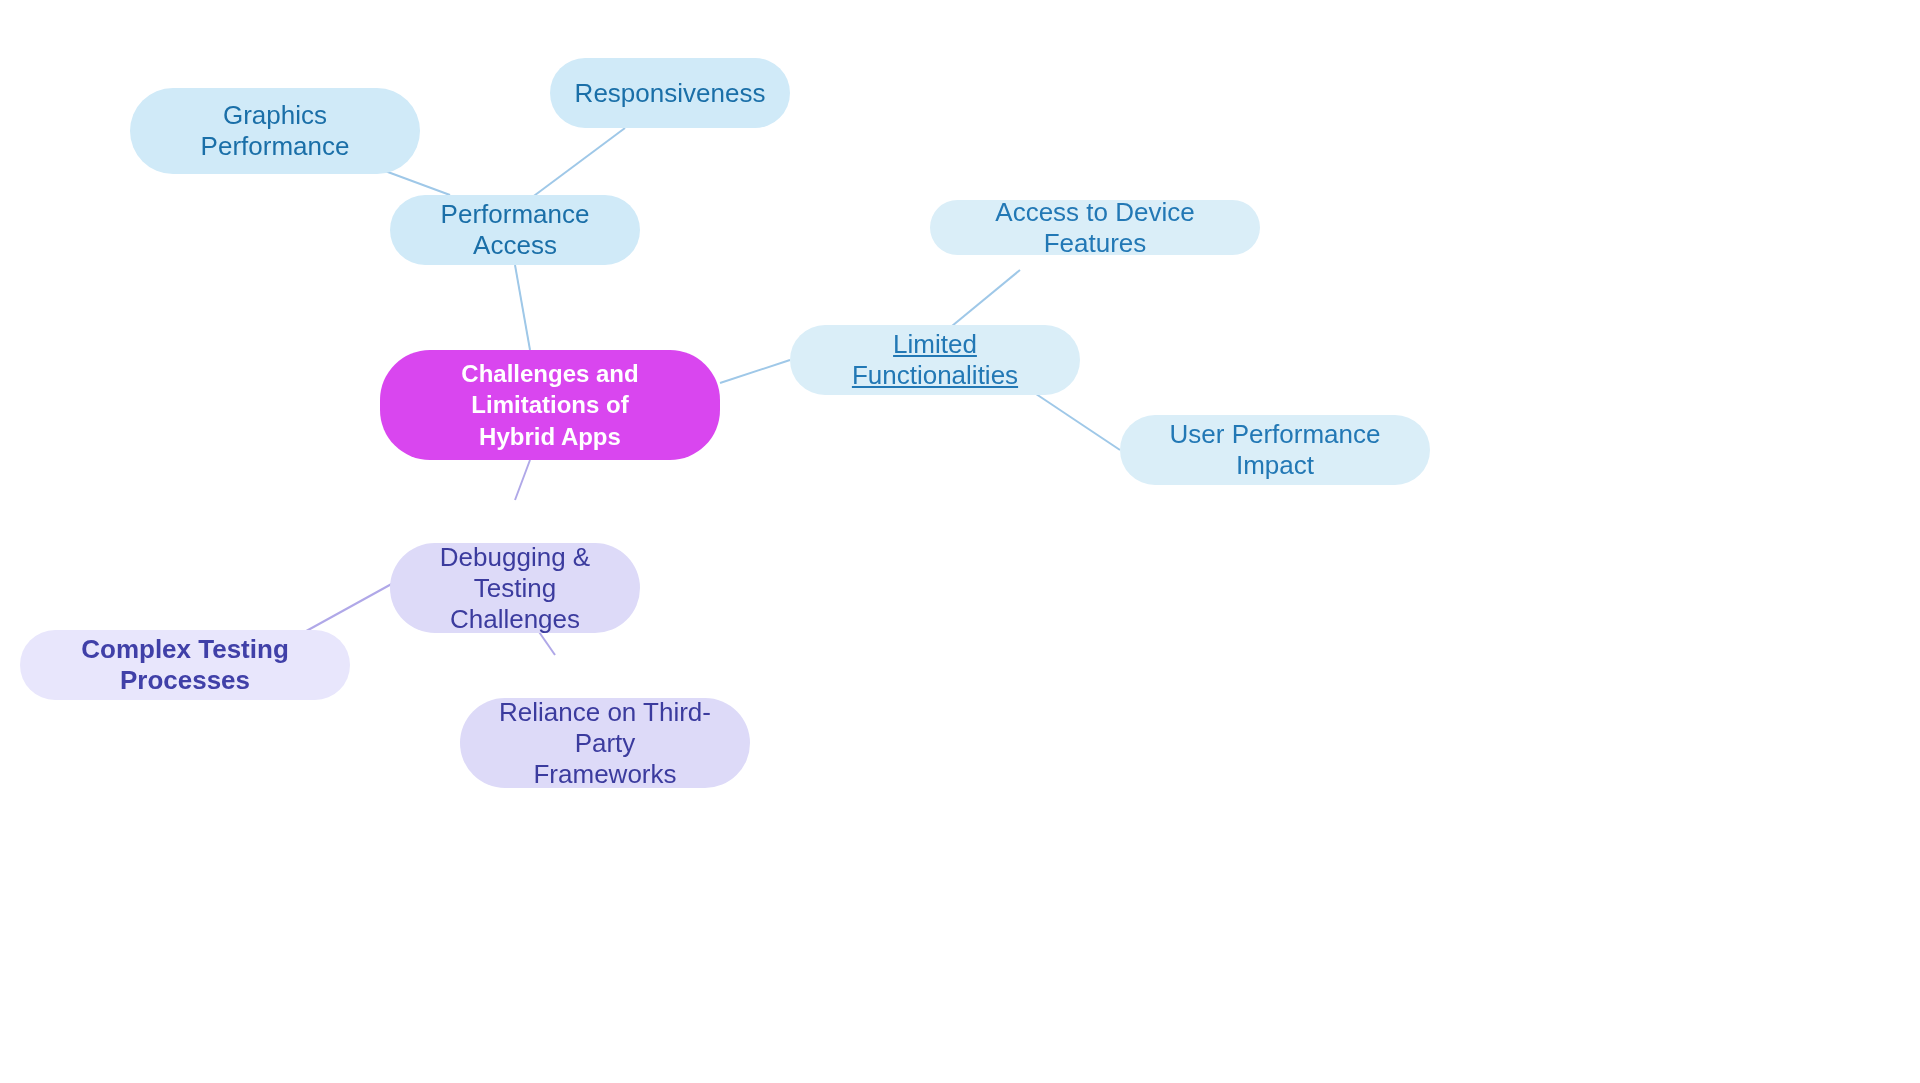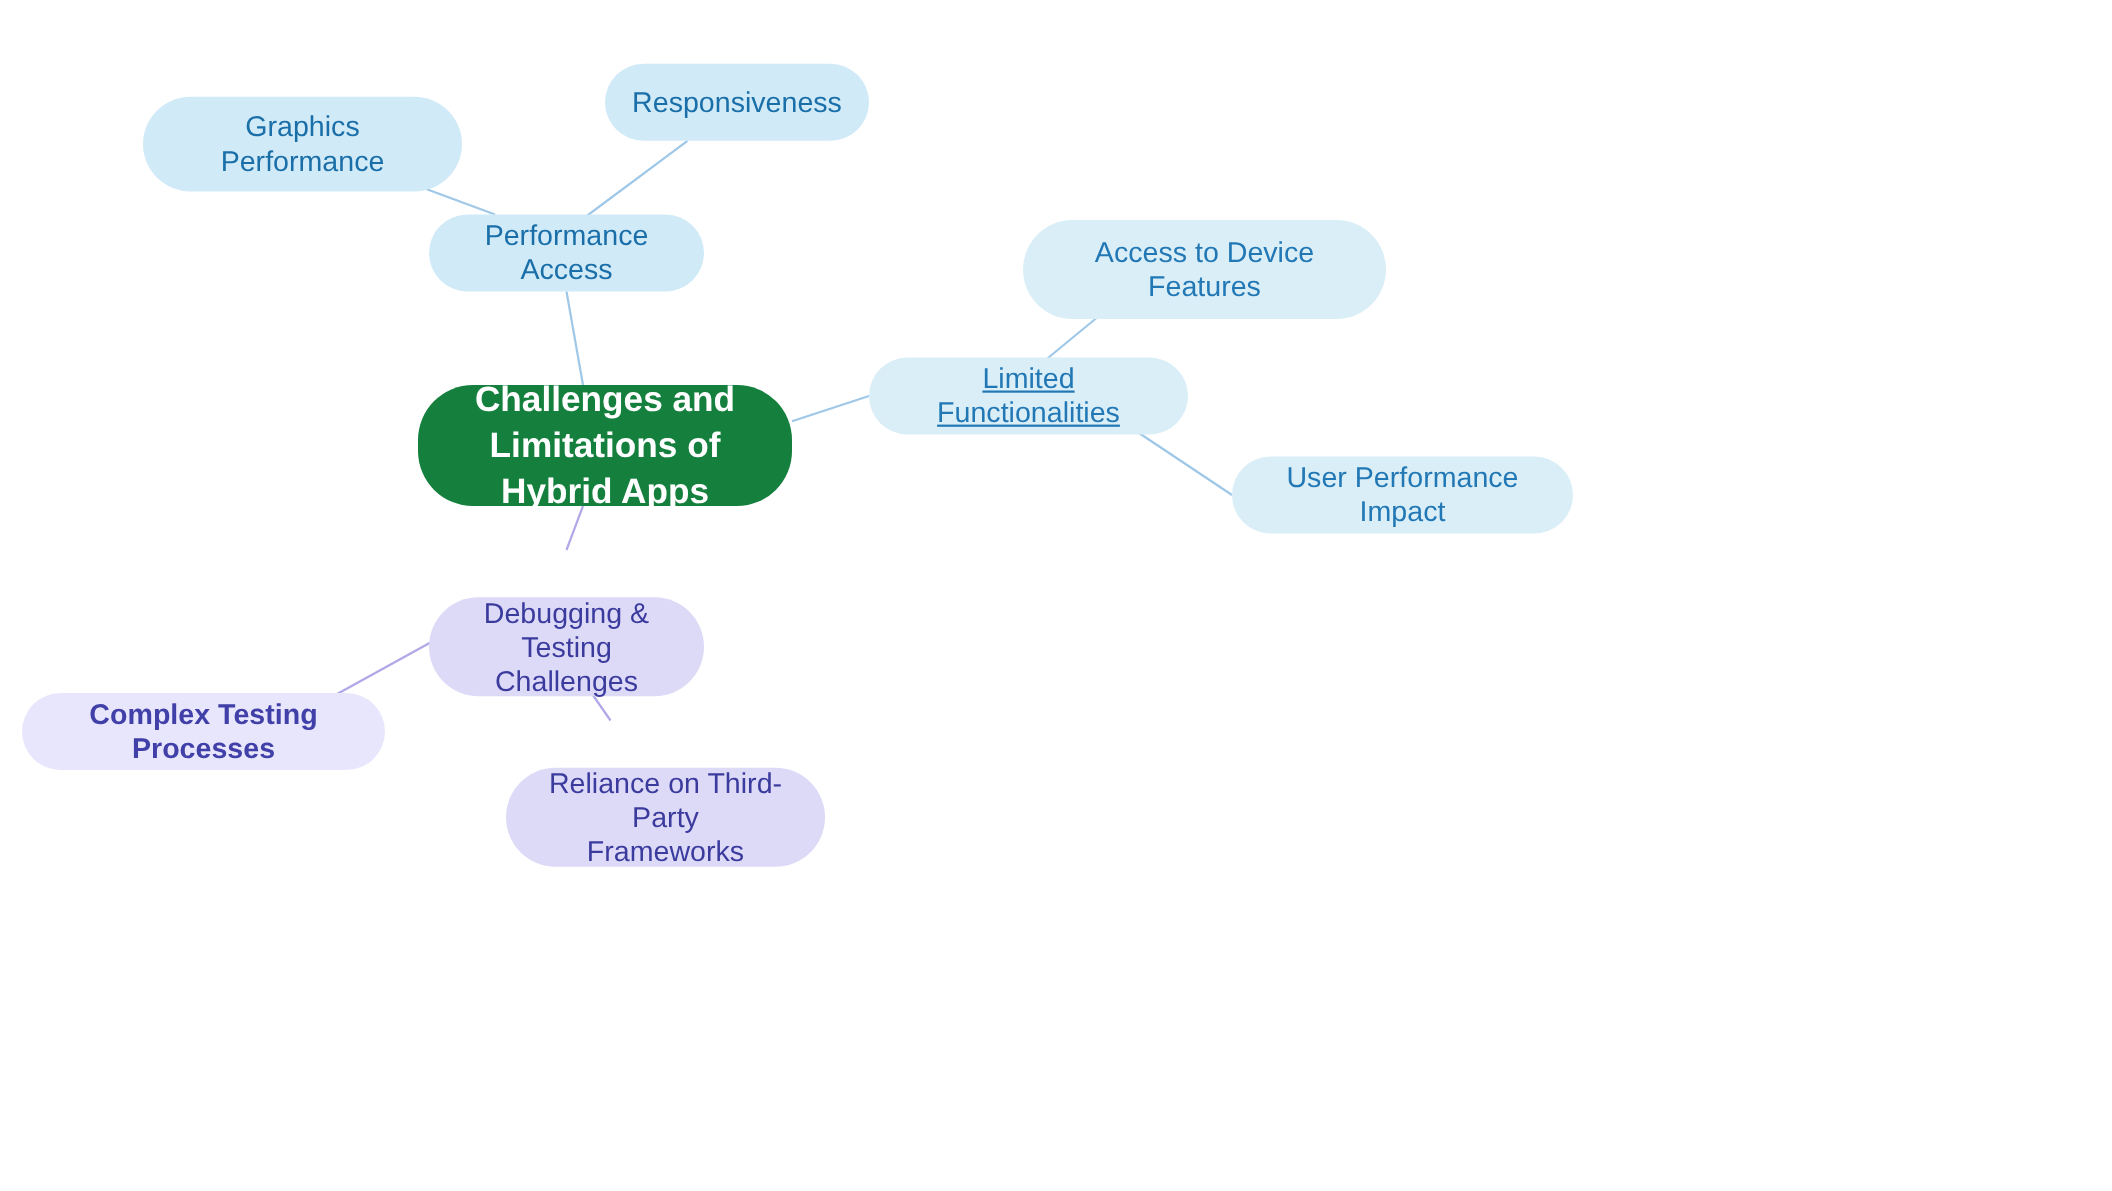--- a/index.html
+++ b/index.html
@@ -24,23 +24,23 @@
       display: flex;
       align-items: center;
       justify-content: center;
       text-align: center;
       font-size: 26px;
       font-weight: 500;
       padding: 18px 28px;
       cursor: default;
     }
     .node-center {
-      background: #15803d;
+      background: #d946ef;
       color: #ffffff;
-      font-size: 32px;
+      font-size: 24px;
       font-weight: 600;
       width: 340px;
       height: 110px;
       line-height: 1.3;
     }
     .node-blue {
       background: #d0eaf8;
       color: #1a6fa8;
       border: none;
     }
@@ -96,21 +96,21 @@
 </div>
 
 <div class="node node-blue" style="left: 550px; top: 58px; width: 240px; height: 70px;">
   <span>Responsiveness</span>
 </div>
 
 <div class="node node-blue-light" style="left: 790px; top: 325px; width: 290px; height: 70px; text-decoration: underline;">
   <span>Limited Functionalities</span>
 </div>
 
-<div class="node node-blue-light" style="left: 930px; top: 200px; width: 330px; height: 90px;">
+<div class="node node-blue-light" style="left: 930px; top: 200px; width: 330px; height: 55px;">
   <span>Access to Device Features</span>
 </div>
 
 <div class="node node-blue-light" style="left: 1120px; top: 415px; width: 310px; height: 70px;">
   <span>User Performance Impact</span>
 </div>
 
 <div class="node node-purple" style="left: 390px; top: 500px; width: 250px; height: 90px;">
   <span style="white-space:pre-line;">Debugging &amp; Testing
 Challenges</span>

